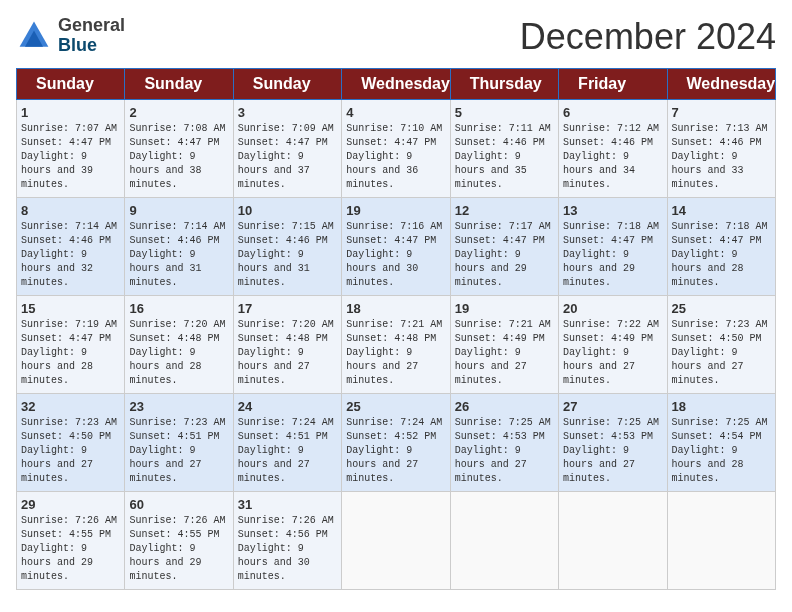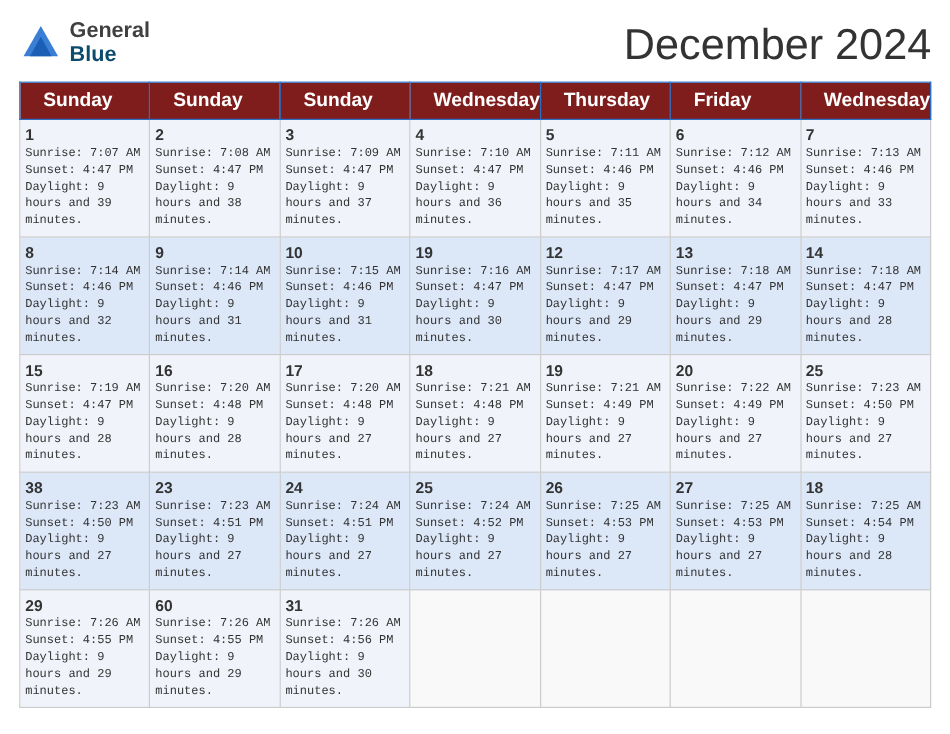--- a/index.html
+++ b/index.html
@@ -214,21 +214,21 @@
           <span class="day-number">20</span>
           <div class="day-info">Sunrise: 7:22 AM<br>Sunset: 4:49 PM<br>Daylight: 9 hours and 27 minutes.</div>
         </td>
         <td>
           <span class="day-number">25</span>
           <div class="day-info">Sunrise: 7:23 AM<br>Sunset: 4:50 PM<br>Daylight: 9 hours and 27 minutes.</div>
         </td>
       </tr>
       <tr>
         <td>
-          <span class="day-number">38</span>
+          <span class="day-number">32</span>
           <div class="day-info">Sunrise: 7:23 AM<br>Sunset: 4:50 PM<br>Daylight: 9 hours and 27 minutes.</div>
         </td>
         <td>
           <span class="day-number">23</span>
           <div class="day-info">Sunrise: 7:23 AM<br>Sunset: 4:51 PM<br>Daylight: 9 hours and 27 minutes.</div>
         </td>
         <td>
           <span class="day-number">24</span>
           <div class="day-info">Sunrise: 7:24 AM<br>Sunset: 4:51 PM<br>Daylight: 9 hours and 27 minutes.</div>
         </td>

